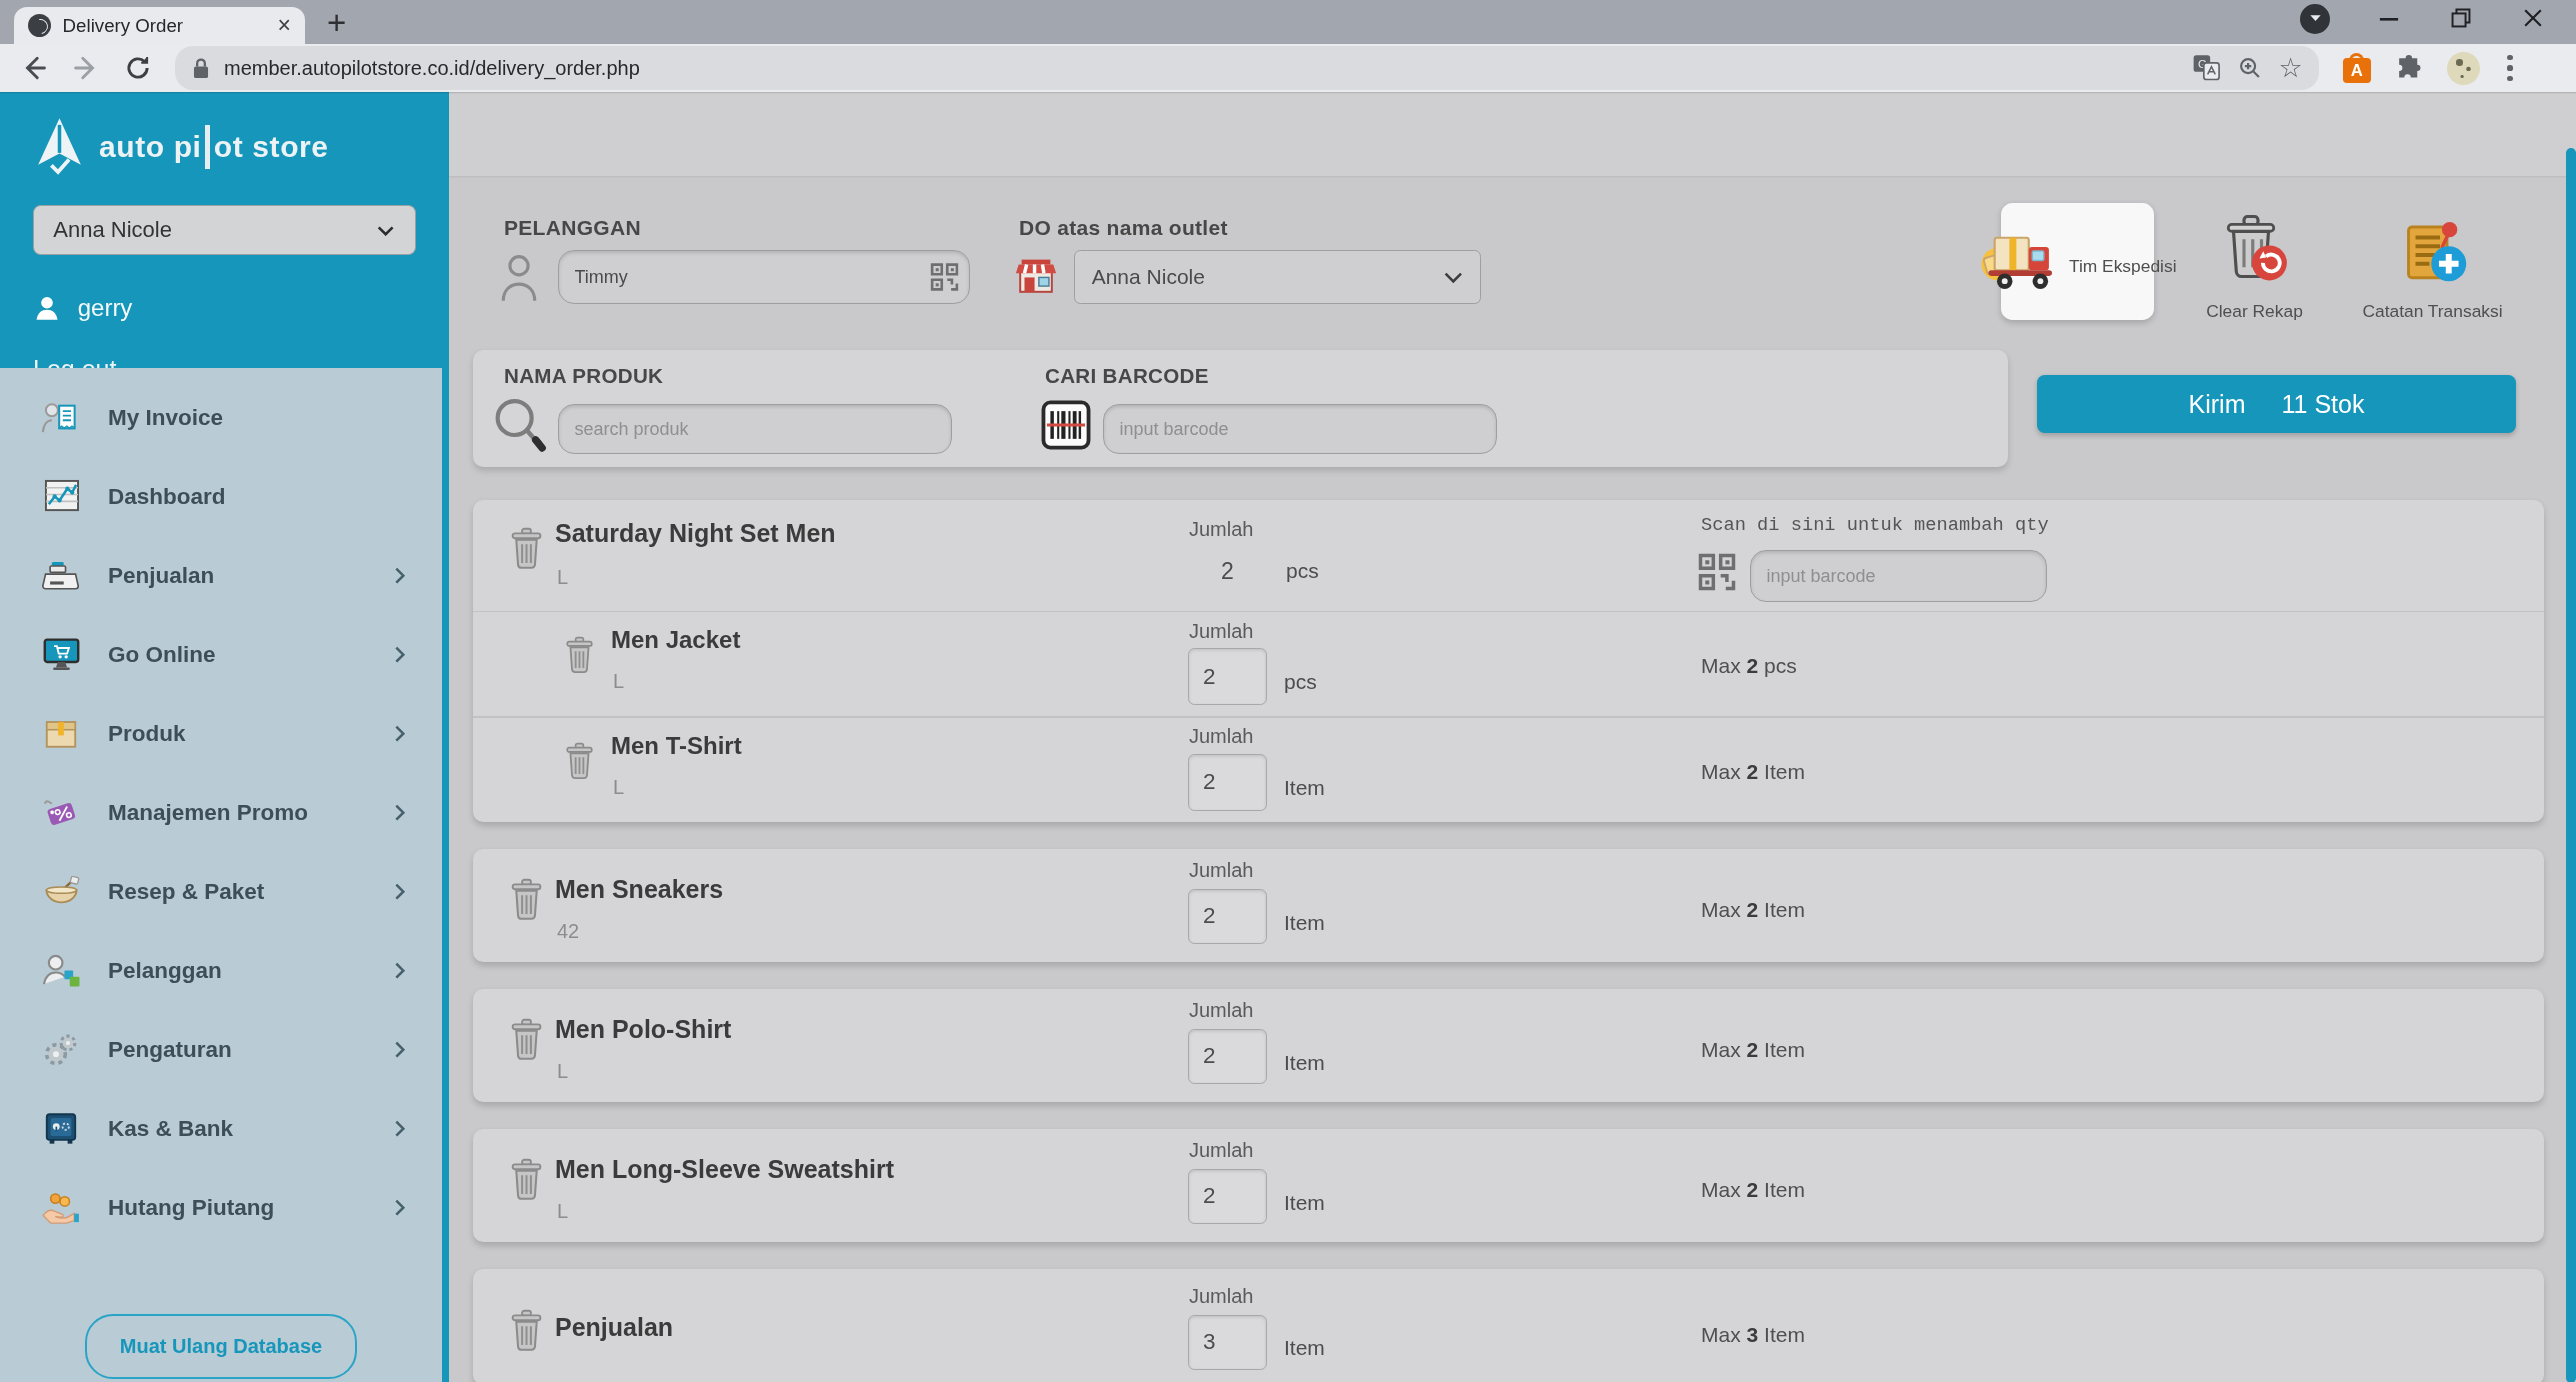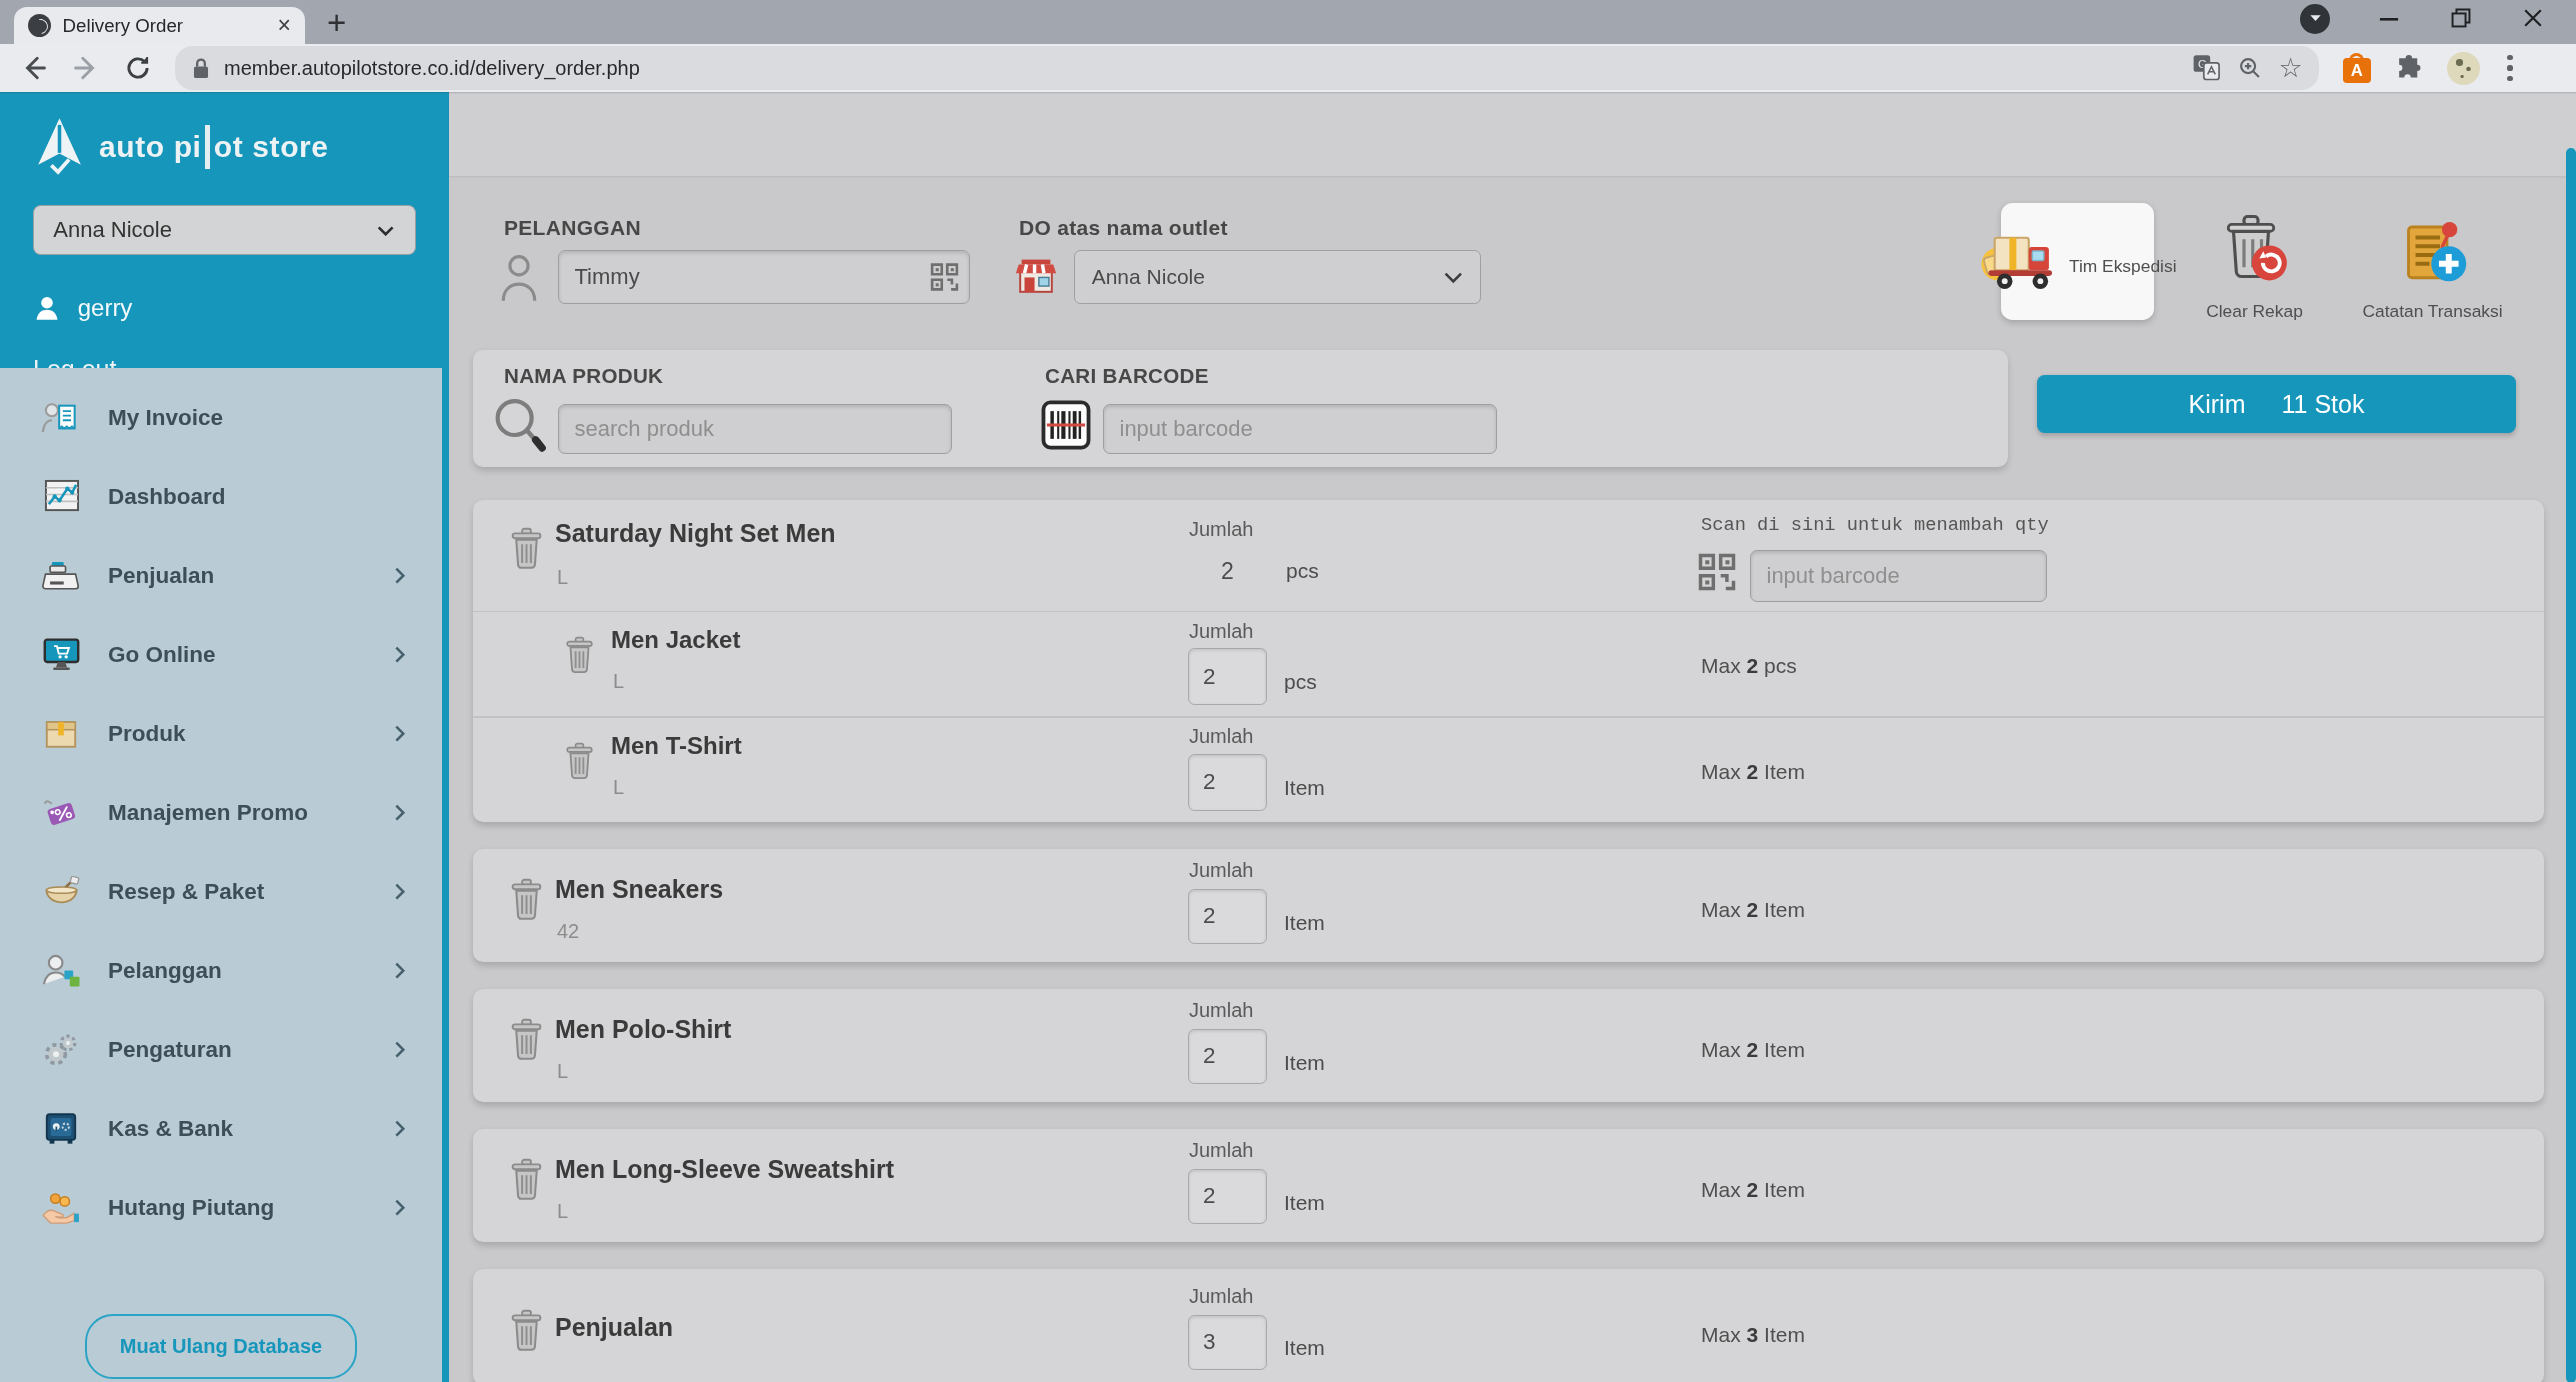--- a/index.html
+++ b/index.html
@@ -56,22 +56,22 @@
   .mi { height:79px; display:flex; align-items:center; gap:26px; padding:0 36px 0 40px; color:#3e4e58; font-size:22.5px; font-weight:600; }
   .mi-icon { width:42px; height:39px; flex:0 0 auto; display:flex; align-items:center; justify-content:center; }
   .mi-chev { margin-left:auto; display:flex; }
   .reload-db { margin:auto auto 5.2px; background:transparent; border:2.6px solid #2aa4c6; color:#1796bb; font-weight:bold;
                font-size:20px; font-family:inherit; padding:19px 33px; border-radius:28px; }
 
   .main { position:relative; flex:1; background:#c9c9cb; }
   .main::before { content:""; position:absolute; left:0; top:0; right:0; height:84px; background:#cfcfd1; box-shadow:0 1.3px 1.9px rgba(0,0,0,.08); }
 
   .flabel { position:absolute; font-size:21px; font-weight:bold; color:#474747; letter-spacing:0.3px; }
-  .ghost-input { background:#cfcfd1; border:1.3px solid #9f9f9f; border-radius:7px; box-shadow:inset 0 1.9px 3.9px rgba(0,0,0,.14);
-                 color:#4a4a4a; font-size:22px; font-family:inherit; padding:0 15.5px; outline:none; width:100%; height:100%; }
+  .ghost-input { background:#cfcfd1; border:1.3px solid #9f9f9f; border-radius:16px; box-shadow:inset 0 1.9px 3.9px rgba(0,0,0,.14);
+                 color:#4a4a4a; font-size:18px; font-family:inherit; padding:0 15.5px; outline:none; width:100%; height:100%; }
   .ghost-input::placeholder { color:#8f8f8f; }
   .inp-wrap { position:absolute; }
   .inp-qr { position:absolute; right:9px; top:50%; transform:translateY(-50%); display:flex; }
   .sel { position:absolute; background:#cfcfd1; border:1.3px solid #9f9f9f; border-radius:6.4px; display:flex; align-items:center;
          justify-content:space-between; padding:0 16.7px; font-size:21px; color:#4a4a4a; }
 
   .act { position:absolute; display:flex; flex-direction:column; align-items:center; }
   .act-label { font-size:17.4px; color:#4f4f4f; margin-top:9px; white-space:nowrap; }
   .tim-card { position:absolute; width:153px; height:117px; background:#f8f8f8; border-radius:11.6px; box-shadow:0 2.6px 6.4px rgba(0,0,0,.18);
               display:flex; flex-direction:row; align-items:center; justify-content:center; gap:6.4px; }

